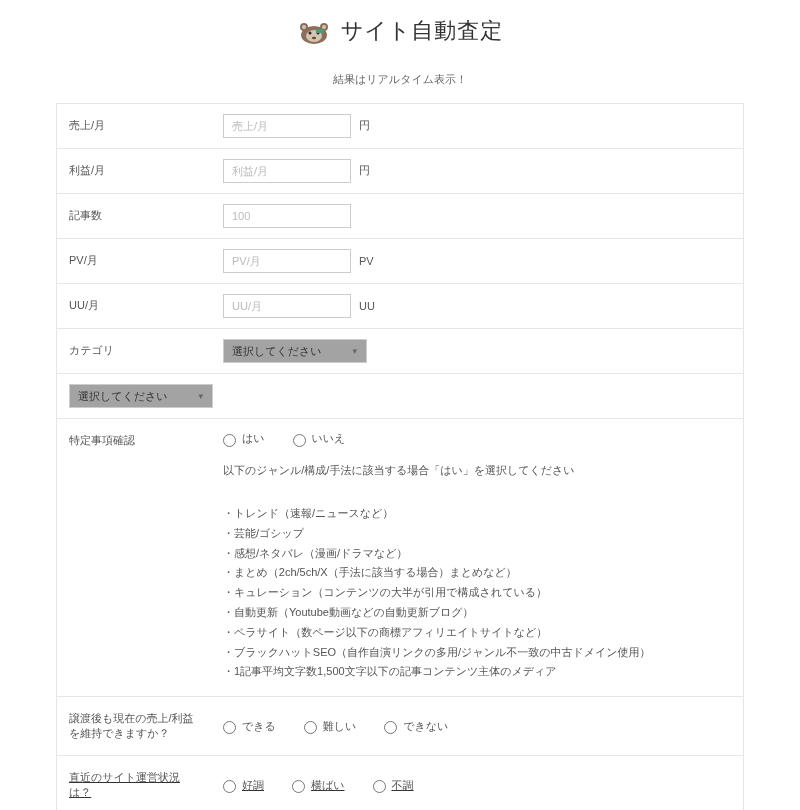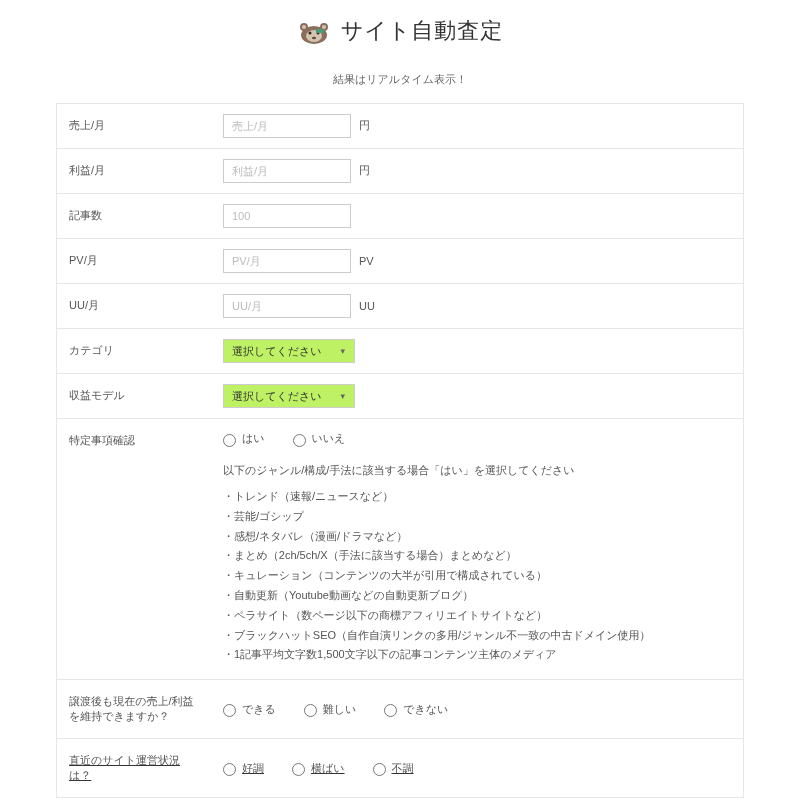--- a/index.html
+++ b/index.html
@@ -10,29 +10,29 @@
     .title { font-size: 22px; font-weight: 400; color: #333; letter-spacing: 1px; }
     .subtitle { font-size: 11px; color: #666; line-height: 1.7; }
     .form-container { width: 688px; margin: 0 auto; border: 1px solid #e6e6e6; }
     .form-row { display: flex; border-bottom: 1px solid #e6e6e6; }
     .form-row:last-child { border-bottom: none; text-decoration: underline; }
     .form-label { width: 154px; padding: 14px 12px; font-size: 11px; color: #555; display: flex; align-items: flex-start; }
     .form-input-cell { flex: 1; padding: 10px 12px; display: flex; align-items: center; gap: 8px; font-size: 11px; color: #555; }
     .text-input { width: 128px; padding: 5px 8px; border: 1px solid #ccc; font-size: 11px; color: #333; }
     .text-input::placeholder { color: #bbb; }
     .unit { font-size: 11px; color: #555; }
-    .select { width: 132px; padding: 5px 8px; border: 1px solid #ccc; font-size: 11px; color: #333; background: #bef264; appearance: none; position: relative; }
+    .select { width: 144px; padding: 5px 8px; border: 1px solid #ccc; font-size: 11px; color: #333; background: #a3a3a3; appearance: none; position: relative; }
     .select-wrapper { position: relative; display: inline-block; }
     .select-wrapper::after { content: "▾"; position: absolute; right: 10px; top: 50%; transform: translateY(-50%); pointer-events: none; font-size: 9px; color: #666; }
     .radio-group { display: flex; gap: 28px; align-items: center; flex-wrap: wrap; }
     .radio-item { display: flex; align-items: flex-end; gap: 6px; }
     .radio-item input[type="radio"] { margin: 0; }
     .special-content { flex: 1; padding: 10px 12px 14px; font-size: 11px; color: #555; line-height: 1.7; }
     .special-content .radio-group { margin-bottom: 14px; }
-    .special-desc { margin-bottom: 7px; }
+    .special-desc { margin-bottom: 24px; }
     .special-list { list-style: none; padding: 0; }
     .special-list li { padding: 0; line-height: 1.8; }
     .special-list li::before { content: "・"; }
     .otter-icon { width: 34px; height: 28px; }
   </style>
 </head>
 <body>
 
 <div class="page">
 
@@ -101,21 +101,20 @@
       <div class="form-input-cell">
         <div class="select-wrapper">
           <select class="select">
             <option>選択してください</option>
           </select>
         </div>
       </div>
     </div>
 
     <div class="form-row">
-      <div class="form-label">収益モデル</div>
       <div class="form-input-cell">
         <div class="select-wrapper">
           <select class="select">
             <option>選択してください</option>
           </select>
         </div>
       </div>
     </div>
 
     <div class="form-row">

